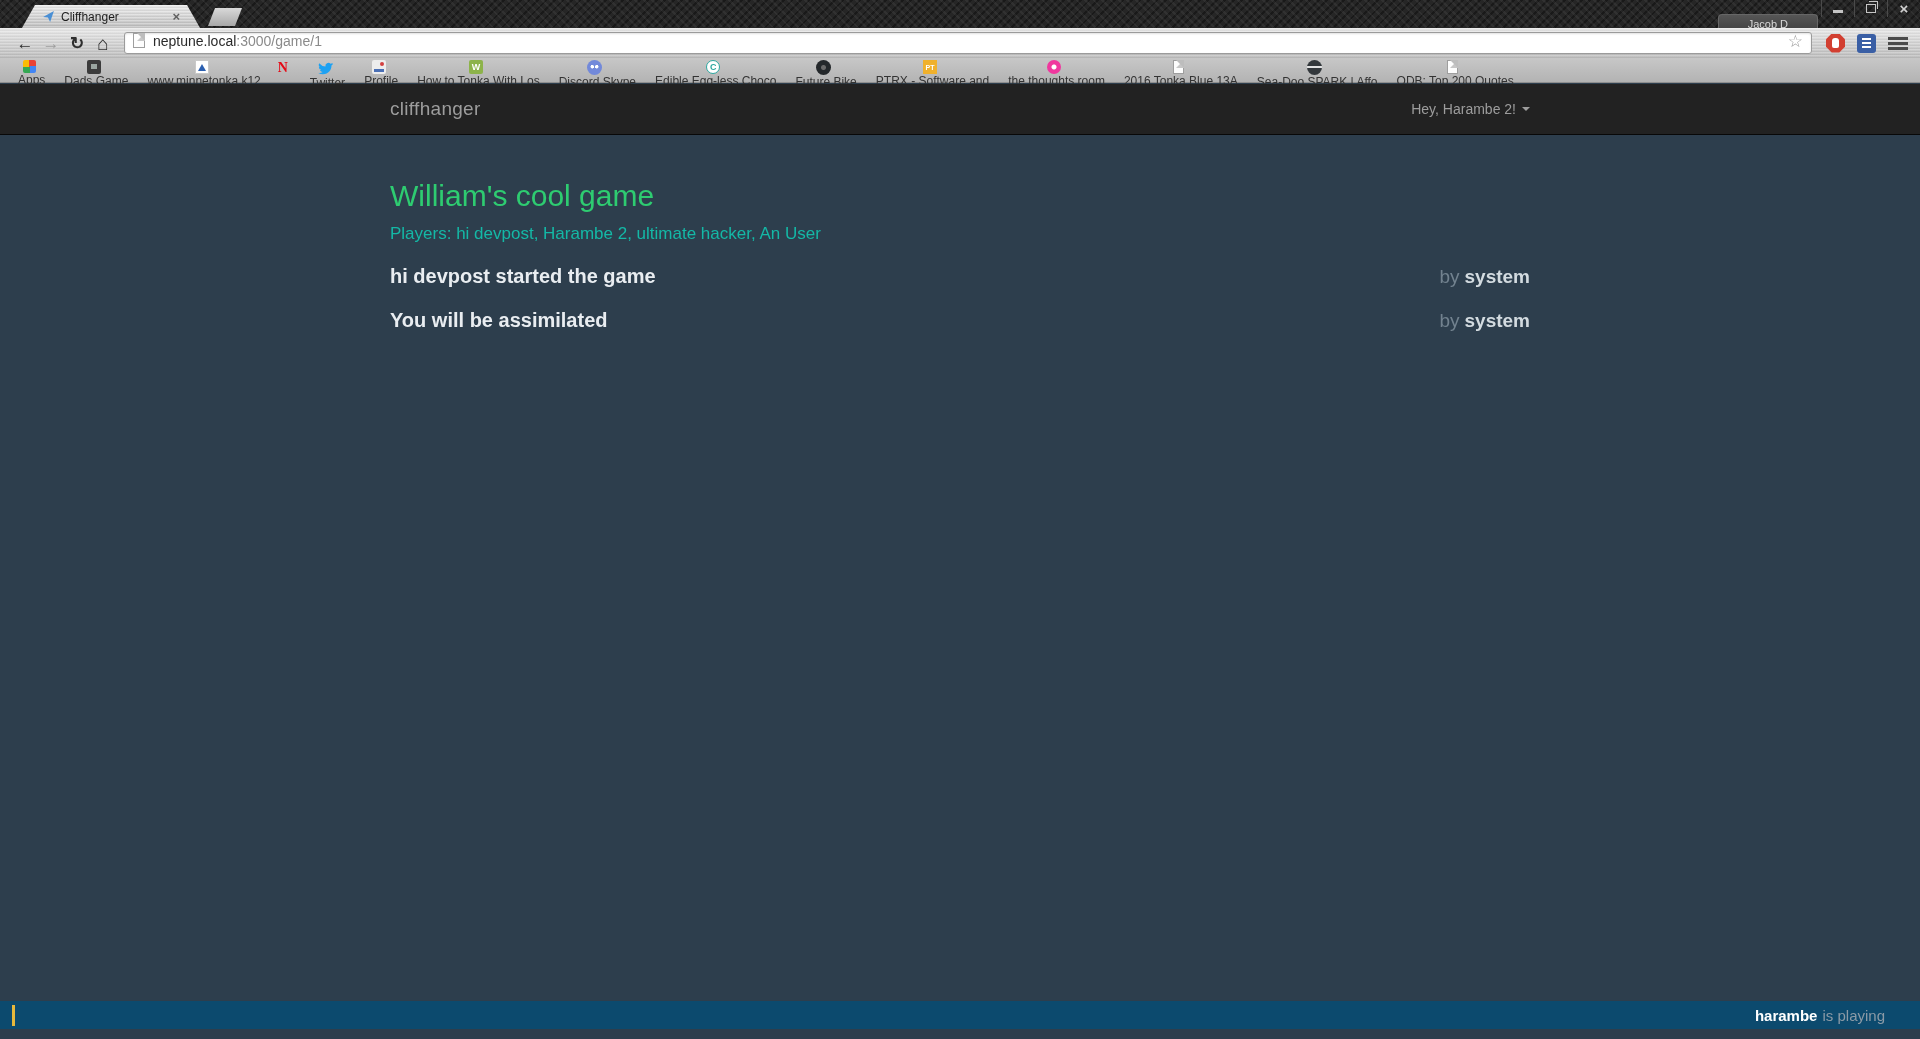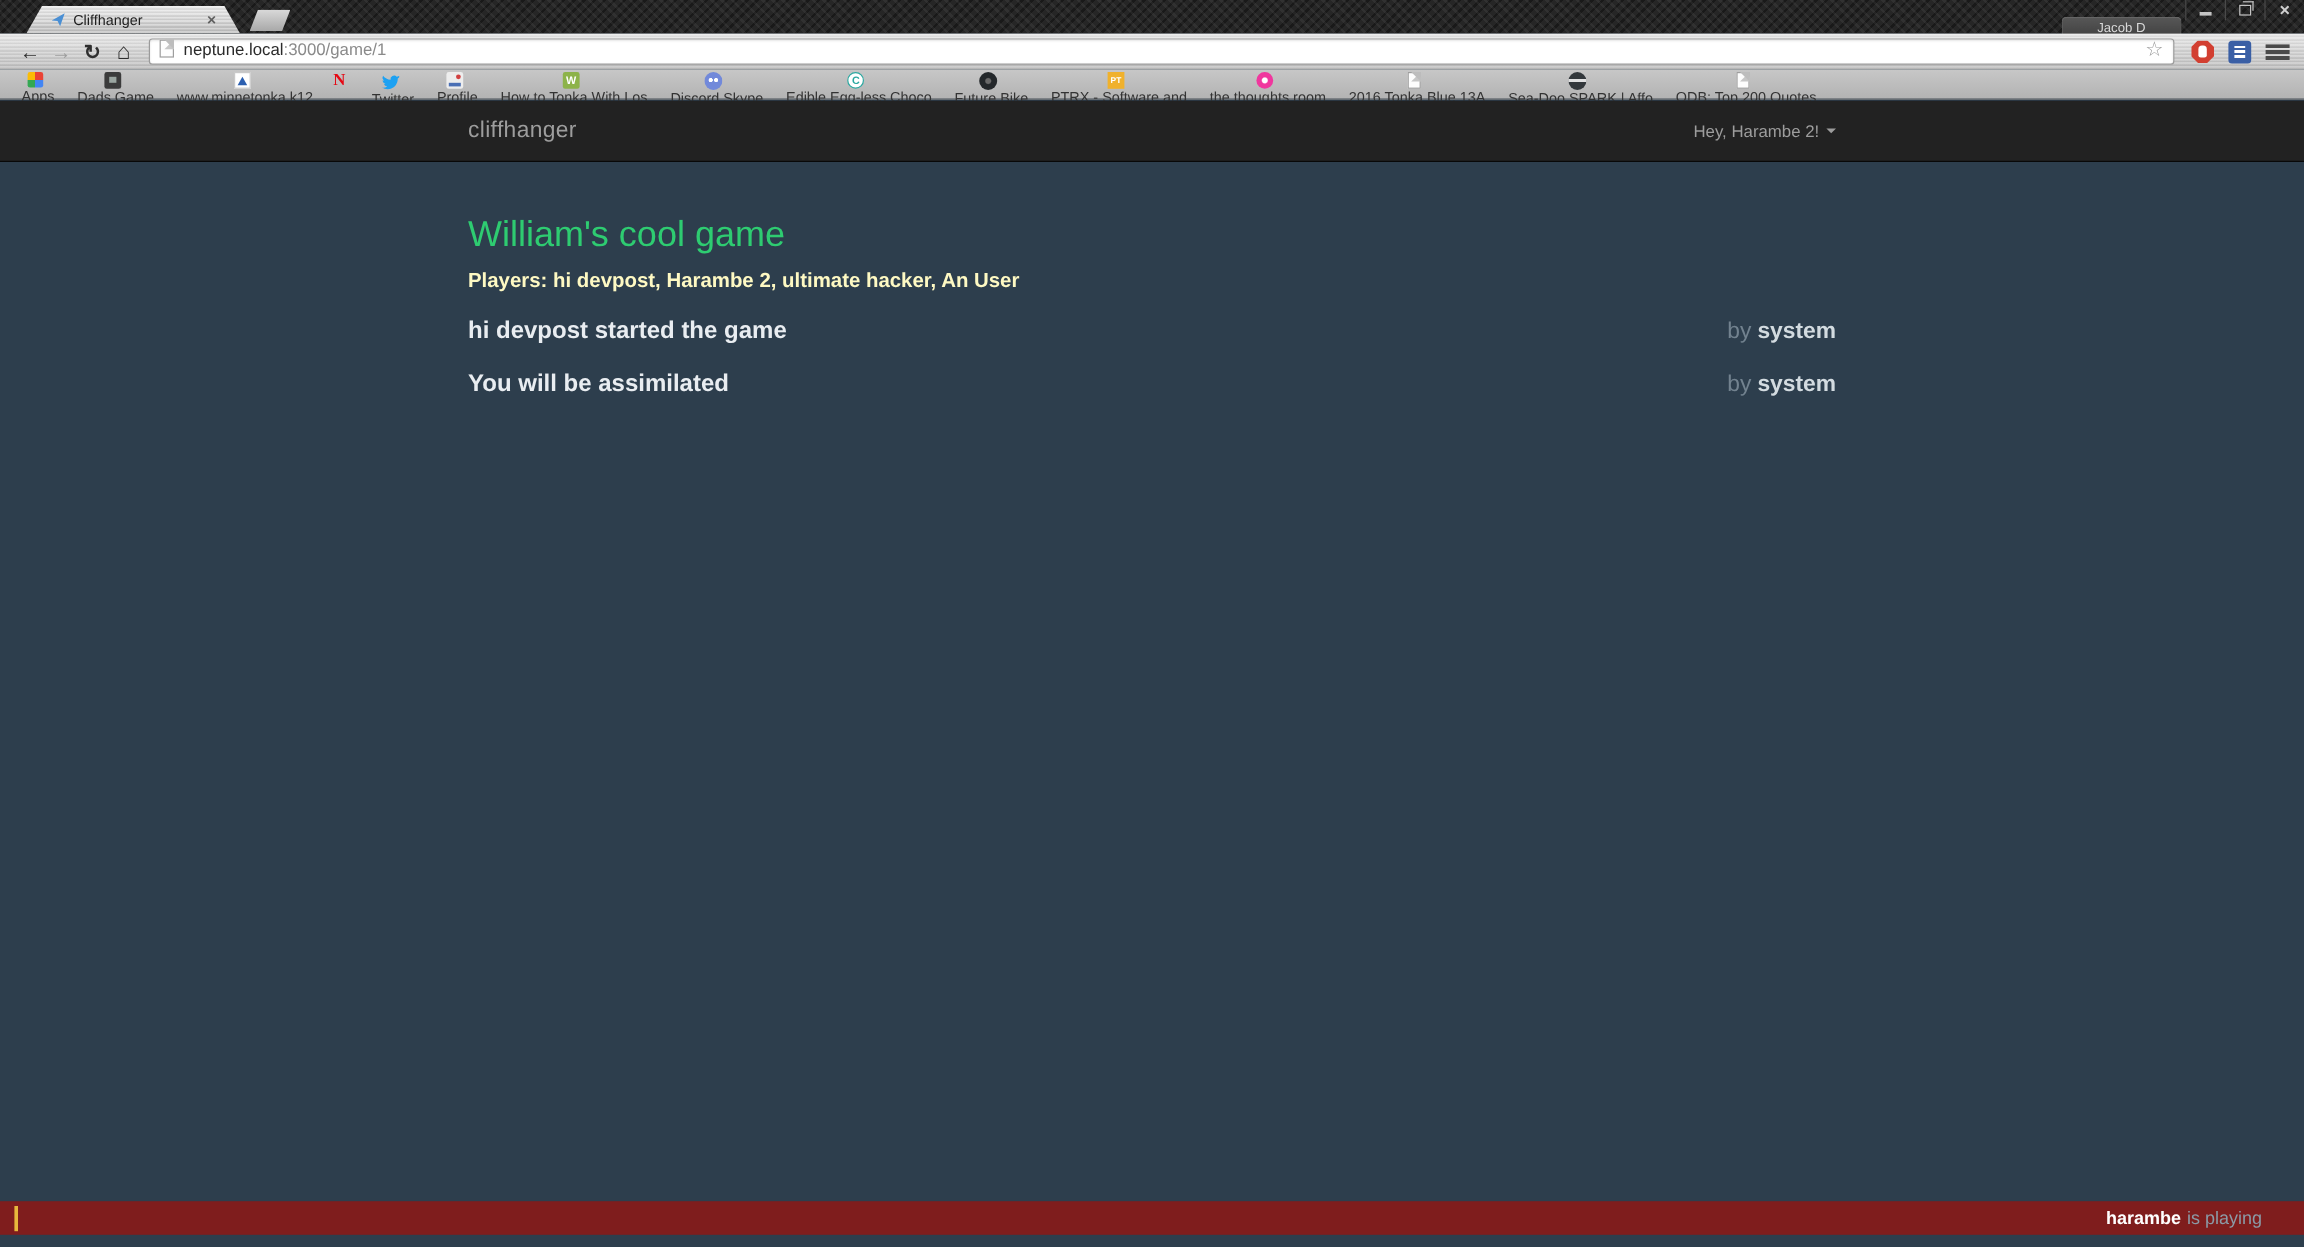--- a/index.html
+++ b/index.html
@@ -108,28 +108,28 @@
   .urlfav{width:12px;height:15px;}
   
   .page{position:absolute;top:84px;left:0;right:0;bottom:0;background:#2d3e4d;}
   .navbar{height:50px;background:#222;border-bottom:1px solid #080808;}
   .container{width:1140px;margin:0 auto;}
   .navbar .container{display:flex;align-items:center;height:50px;}
   .brand{font-size:19px;font-weight:300;color:#9d9d9d;letter-spacing:.3px;}
   .user-menu{margin-left:auto;font-size:14px;color:#9d9d9d;display:flex;align-items:center;}
   .caret-down{width:0;height:0;margin-left:6px;border-left:4px solid transparent;border-right:4px solid transparent;border-top:4px solid #9d9d9d;}
   .game-title{margin:44px 0 0;font-size:30px;font-weight:500;color:#2ecc71;}
-  .players-line{margin:11px 0 0;font-size:17px;font-weight:bold;color:#fef9c3;}
+  .players-line{margin:11px 0 0;font-size:17px;font-weight:normal;color:#14b8a6;}
   .messages{margin-top:21px;}
   .msg-row{display:flex;justify-content:space-between;align-items:baseline;margin-bottom:21px;}
   .msg-text{font-size:20px;font-weight:bold;color:#e9edf1;}
   .msg-meta{font-size:19px;color:#72828f;}
   .msg-author{font-weight:bold;color:#d3dbe0;margin-left:5px;}
   .input-bar{
-    position:absolute;left:0;right:0;bottom:10px;height:28px;background:#7f1d1d;
+    position:absolute;left:0;right:0;bottom:10px;height:28px;background:#0c4a6e;
     display:flex;align-items:center;padding:0 35px 0 12px;box-sizing:border-box;
   }
   .text-caret{width:3px;height:21px;background:#e6b83c;}
   .status{margin-left:auto;font-size:15px;}
   .status-user{font-weight:bold;color:#ffffff;}
   .status-rest{color:#8b9aa6;margin-left:5px;}
 </style>
 </head>
 <body>
 

